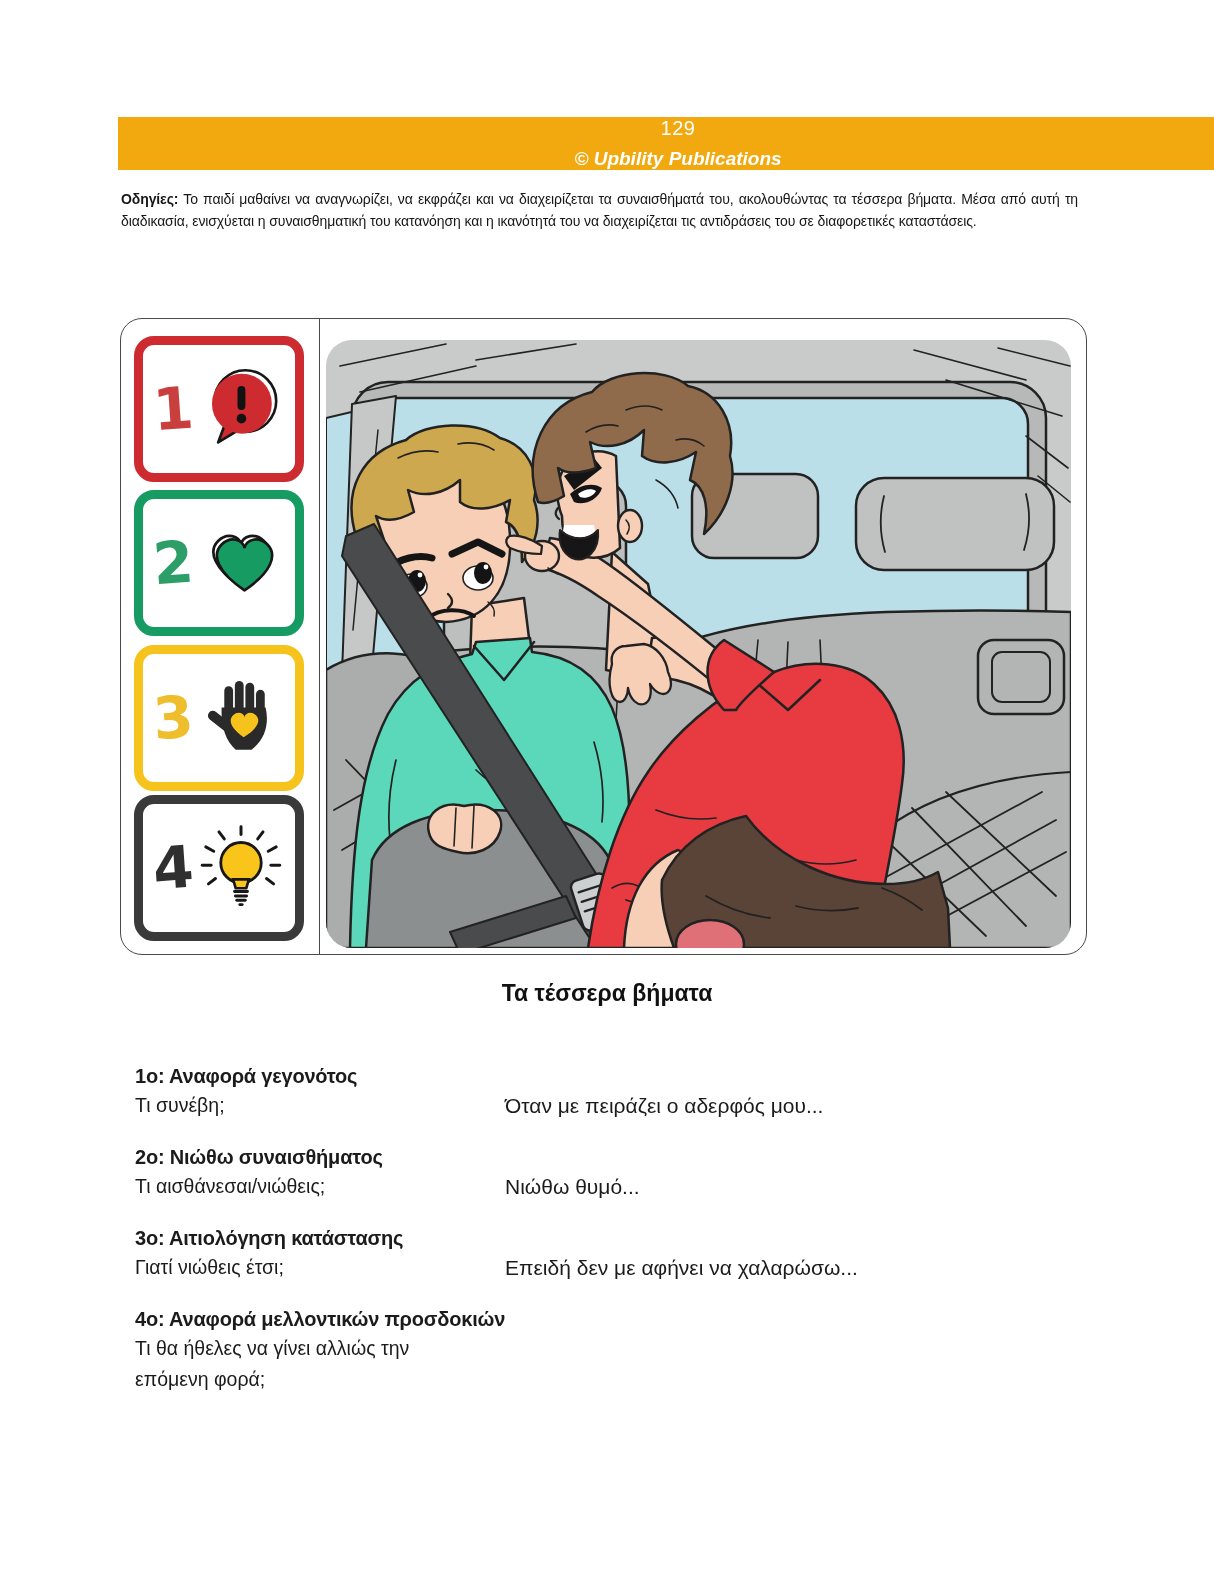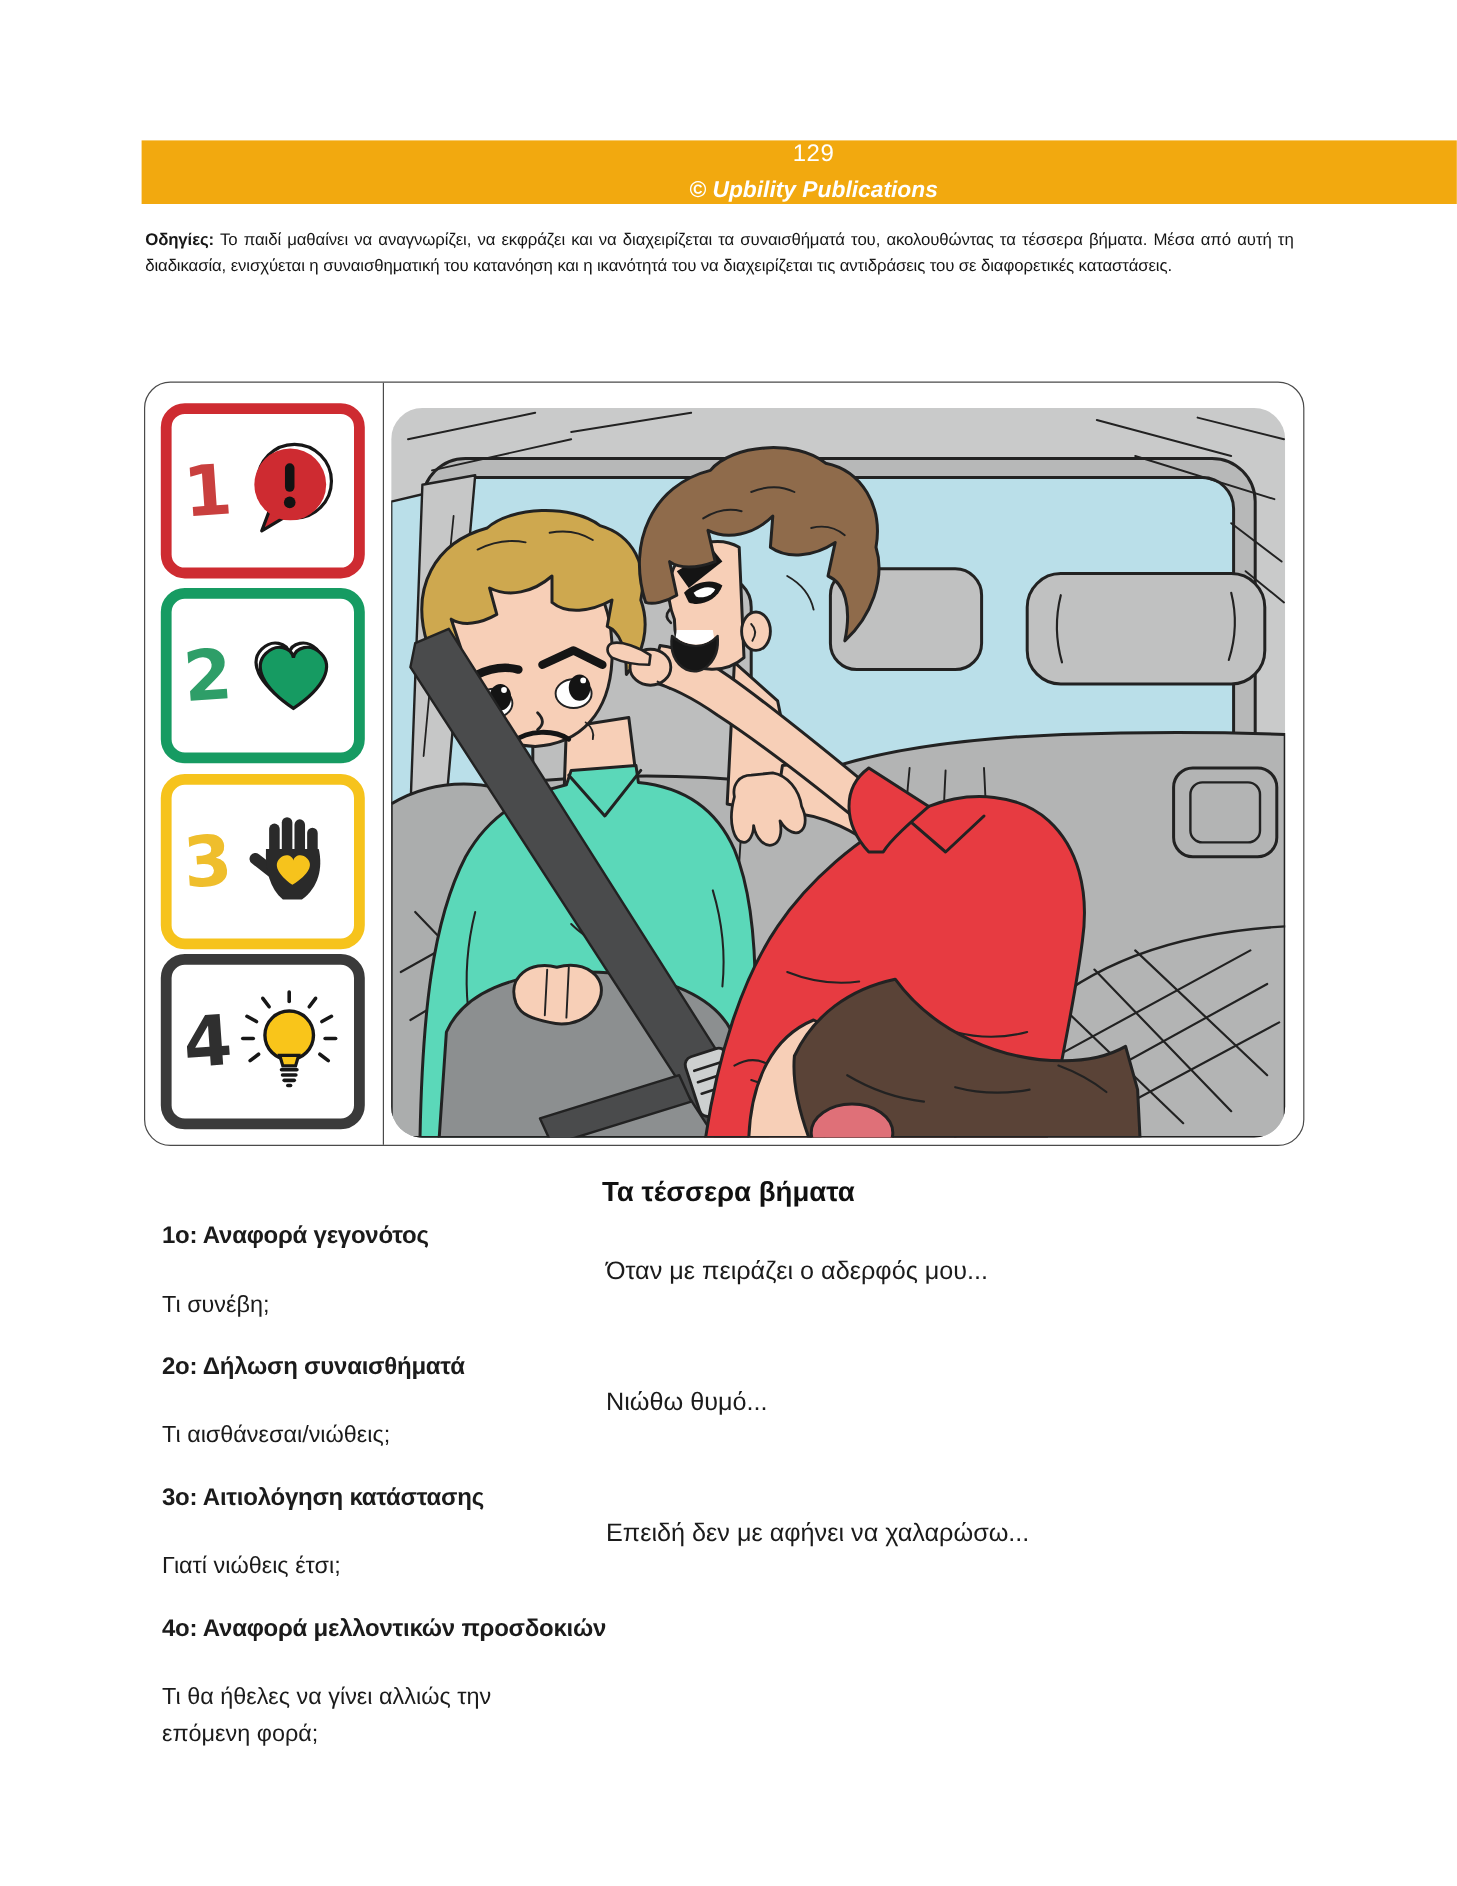--- a/index.html
+++ b/index.html
@@ -54,25 +54,25 @@
     position:absolute; left:205px; top:21px; width:745px; height:608px;
   }
 
   
   .section-title {
     position:absolute; left:0; top:980px; width:1214px; text-align:center;
     font-size:23px; font-weight:bold; color:#111;
   }
 
   
-  .steps { position:absolute; left:135px; top:1016px; width:945px; }
+  .steps { position:absolute; left:135px; top:1062px; width:945px; }
   .step { margin-bottom:22px; }
   .step-heading { font-weight:bold; font-size:20px; line-height:28px; letter-spacing:-0.2px; }
   .step-row { display:flex; align-items:flex-start; }
-  .step-q { flex:0 0 370px; width:370px; padding-right:25px; font-size:19.5px; line-height:31px;margin-top:28px; }
+  .step-q { flex:0 0 370px; width:370px; padding-right:25px; font-size:19.5px; line-height:31px; }
   .step-a { flex:1; font-size:21px; line-height:31px; }
 </style>
 </head>
 <body>
 
 <div class="header-bar">
   <span class="page-num">129</span>
   <span class="copyright">© Upbility Publications</span>
 </div>
 
@@ -311,21 +311,21 @@
 
 <div class="steps">
   <div class="step">
     <div class="step-heading">1ο: Αναφορά γεγονότος</div>
     <div class="step-row">
       <div class="step-q">Τι συνέβη;</div>
       <div class="step-a">Όταν με πειράζει  ο αδερφός μου...</div>
     </div>
   </div>
   <div class="step">
-    <div class="step-heading">2ο: Δήλωση συναισθήματά</div>
+    <div class="step-heading">2ο: Νιώθω συναισθήματος</div>
     <div class="step-row">
       <div class="step-q">Τι αισθάνεσαι/νιώθεις;</div>
       <div class="step-a">Νιώθω θυμό...</div>
     </div>
   </div>
   <div class="step">
     <div class="step-heading">3ο: Αιτιολόγηση κατάστασης</div>
     <div class="step-row">
       <div class="step-q">Γιατί νιώθεις έτσι;</div>
       <div class="step-a">Επειδή δεν με αφήνει να χαλαρώσω...</div>

